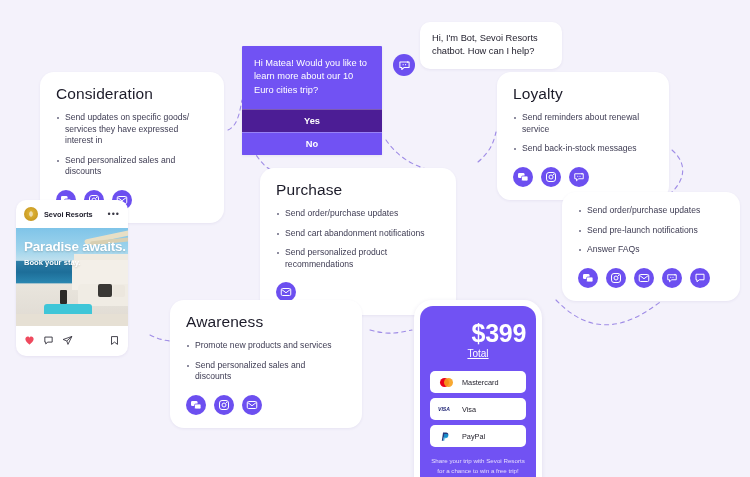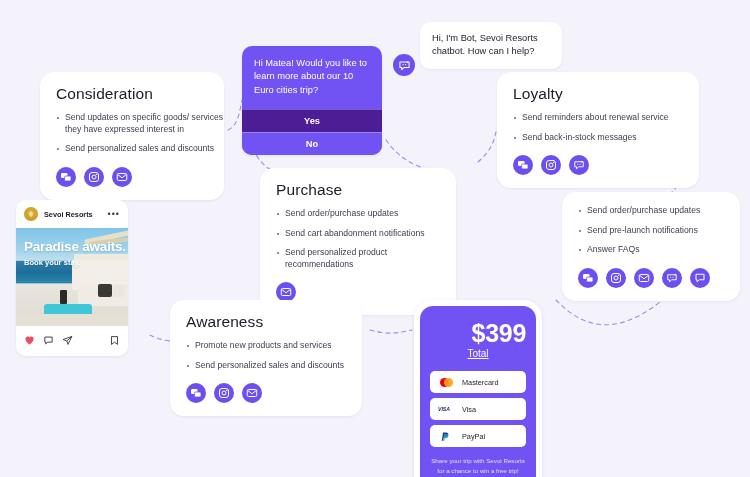--- a/index.html
+++ b/index.html
@@ -11,21 +11,21 @@
   }
   #stage { position: relative; width: 750px; height: 477px; }
 
   svg.connectors { position: absolute; inset: 0; width: 750px; height: 477px; pointer-events: none; z-index: 1; }
 
   .card {
     position: absolute; z-index: 3;
     background: #ffffff;
     border-radius: 14px;
     box-shadow: 0 1px 3px rgba(60,40,130,.07);
-    padding: 13px 0 13px 16px;
+    padding: 13px 23px 13px 16px;
   }
   .card-title {
     font-size: 15.5px; color: #1c1b29; font-weight: 400;
     letter-spacing: .1px; margin-bottom: 9px;
   }
   .bullets { list-style: none; }
   .bullets li {
     position: relative; font-size: 8.6px; color: #3d3b52;
     line-height: 1.35; padding-left: 9px; margin-bottom: 8px;
   }
@@ -39,21 +39,21 @@
     width: 20px; height: 20px; border-radius: 50%;
     background: #6c4ff0; display: flex; align-items: center; justify-content: center;
     flex: 0 0 auto;
   }
   .ic svg { display: block; }
 
   
   #bot-prompt {
     position: absolute; z-index: 3;
     left: 242px; top: 46px; width: 140px;
-    background: #7152f3; border-radius: 10px; color: #fff;
+    background: #7152f3; border-radius: 1px; color: #fff;
     overflow: hidden; box-shadow: 0 1px 3px rgba(60,40,130,.08);
   }
   #bot-prompt .msg { padding: 11px 12px 12px 12px; font-size: 9.3px; line-height: 1.45; }
   #bot-prompt .opt {
     text-align: center; font-size: 9.3px; font-weight: bold; padding: 6px 0;
     border-top: 1px solid rgba(255,255,255,.28);
     background: #4c1d95;
   }
   #bot-prompt .opt.second { background: #7152f3; }
 
@@ -112,21 +112,21 @@
     display: flex; align-items: center; gap: 7px; padding: 0 8px;
   }
   .pay-label { font-size: 7.3px; color: #26242f; }
   .pay-logo { width: 17px; display: flex; align-items: center; justify-content: flex-start; flex: 0 0 17px; }
   #phone-promo {
     margin-top: 9px; text-align: center; color: #e4dbfd; font-size: 6.2px; line-height: 1.5;
   }
 
   
   #card-consideration { left: 40px;  top: 72px;  width: 184px; }
-  #card-loyalty       { left: 497px; top: 72px;  width: 202px; }
+  #card-loyalty       { left: 497px; top: 72px;  width: 172px; }
   #card-purchase      { left: 260px; top: 168px; width: 196px; }
   #card-post          { left: 562px; top: 192px; width: 178px; }
   #card-awareness     { left: 170px; top: 300px; width: 192px; }
 </style>
 </head>
 <body>
 
 <div id="stage">
 
   <svg class="connectors" viewBox="0 0 750 477">

